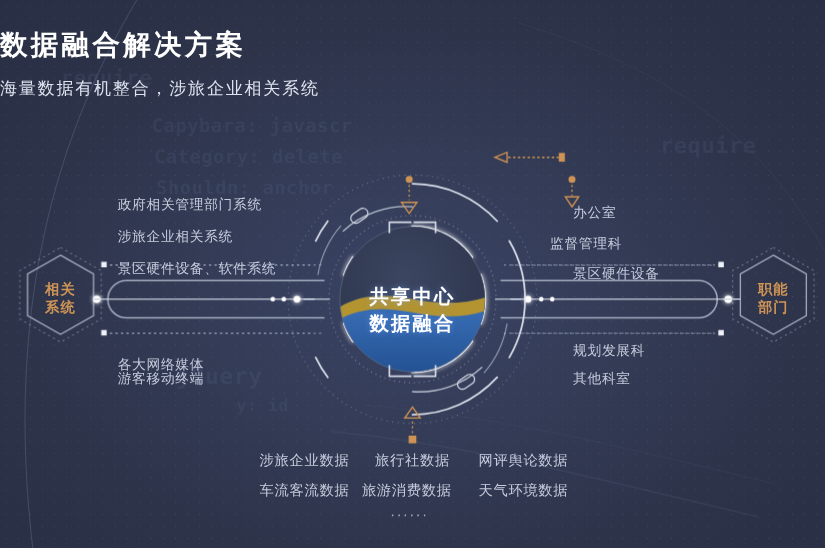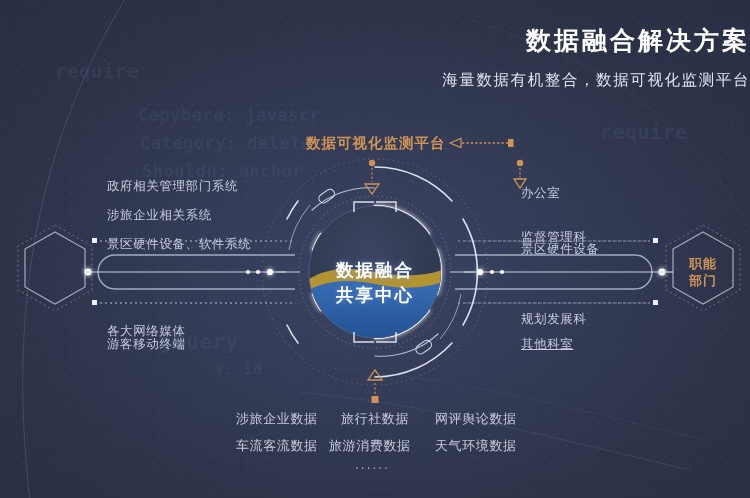--- a/index.html
+++ b/index.html
@@ -31,21 +31,21 @@
     color:rgba(150,170,215,.085);
     font-family:"DejaVu Sans Mono","Liberation Mono",monospace;
     font-weight:bold;
     white-space:nowrap;
     pointer-events:none;
     letter-spacing:.5px;
   }
   svg.lay{position:absolute;left:0;top:0;width:750px;height:498px;overflow:visible;}
 
   .ttl{
-    position:absolute;width:750px;text-align:right;
+    position:absolute;width:750px;text-align:left;
     color:#ffffff;font-weight:bold;letter-spacing:3px;
   }
   #title{top:24px;font-size:25px;}
   #subtitle{top:70px;font-size:15.5px;color:#dfe4f0;letter-spacing:1.6px;font-weight:normal;}
   .toplab{
     position:absolute;font-size:14.5px;font-weight:bold;color:#cf9455;letter-spacing:1px;white-space:nowrap;
   }
   .sidelab{
     position:absolute;font-size:12.5px;color:#c6ccdd;white-space:nowrap;letter-spacing:.6px;
   }
@@ -255,45 +255,48 @@
       <line x1="465" y1="303" x2="650" y2="303" stroke="#8f98b0" stroke-width="1" stroke-dasharray="2 3" opacity=".7"></line>
     </g>
 
     <g>
       <line x1="85" y1="272" x2="92" y2="272" stroke="#cdd4e2" stroke-width="1.2"></line>
       <line x1="658" y1="272" x2="673" y2="272" stroke="#cdd4e2" stroke-width="1.2"></line>
     </g>
   </svg>
 
   <div class="ttl" id="title">数据融合解决方案</div>
-  <div class="ttl" id="subtitle">海量数据有机整合，数据可视化监测平台</div>
-
-  <div class="toplab" style="left:306px;top:134px;">数据可视化监测平台</div>
-
+  <div class="ttl" id="subtitle">海量数据有机整合，涉旅企业相关系统</div>
+
+
+  <div class="hexlab" style="left:10px;top:255px;">
+    <div>相关</div>
+    <div>系统</div>
+  </div>
   <div class="hexlab" style="left:658px;top:255px;">
     <div>职能</div>
     <div>部门</div>
   </div>
 
   <div class="corelab" style="left:285px;top:258px;">
+    <div>共享中心</div>
     <div>数据融合</div>
-    <div>共享中心</div>
   </div>
 
   <div class="sidelab" style="left:107px;top:178px;">政府相关管理部门系统</div>
   <div class="sidelab" style="left:107px;top:207px;">涉旅企业相关系统</div>
   <div class="sidelab" style="left:107px;top:236px;">景区硬件设备、软件系统</div>
   <div class="sidelab" style="left:107px;top:311px;margin-top:12px;">各大网络媒体</div>
   <div class="sidelab" style="left:107px;top:336px;">游客移动终端</div>
 
   <div class="sidelab" style="left:521px;top:185px;">办公室</div>
-  <div class="sidelab" style="left:521px;top:213px;margin-top:16px;">监督管理科</div>
+  <div class="sidelab" style="left:500px;top:213px;">监督管理科</div>
   <div class="sidelab" style="left:521px;top:241px;">景区硬件设备</div>
   <div class="sidelab" style="left:521px;top:311px;">规划发展科</div>
-  <div class="sidelab" style="left:521px;top:336px;text-decoration:underline;">其他科室</div>
+  <div class="sidelab" style="left:521px;top:336px;">其他科室</div>
 
   <div class="botlab" style="left:236px;top:410px;">涉旅企业数据</div>
   <div class="botlab" style="left:341px;top:410px;">旅行社数据</div>
   <div class="botlab" style="left:435px;top:410px;">网评舆论数据</div>
 
   <div class="botlab" style="left:236px;top:437px;">车流客流数据</div>
   <div class="botlab" style="left:329px;top:437px;">旅游消费数据</div>
   <div class="botlab" style="left:435px;top:437px;">天气环境数据</div>
 
   <div class="dots6" style="left:355px;top:462px;">······</div>

